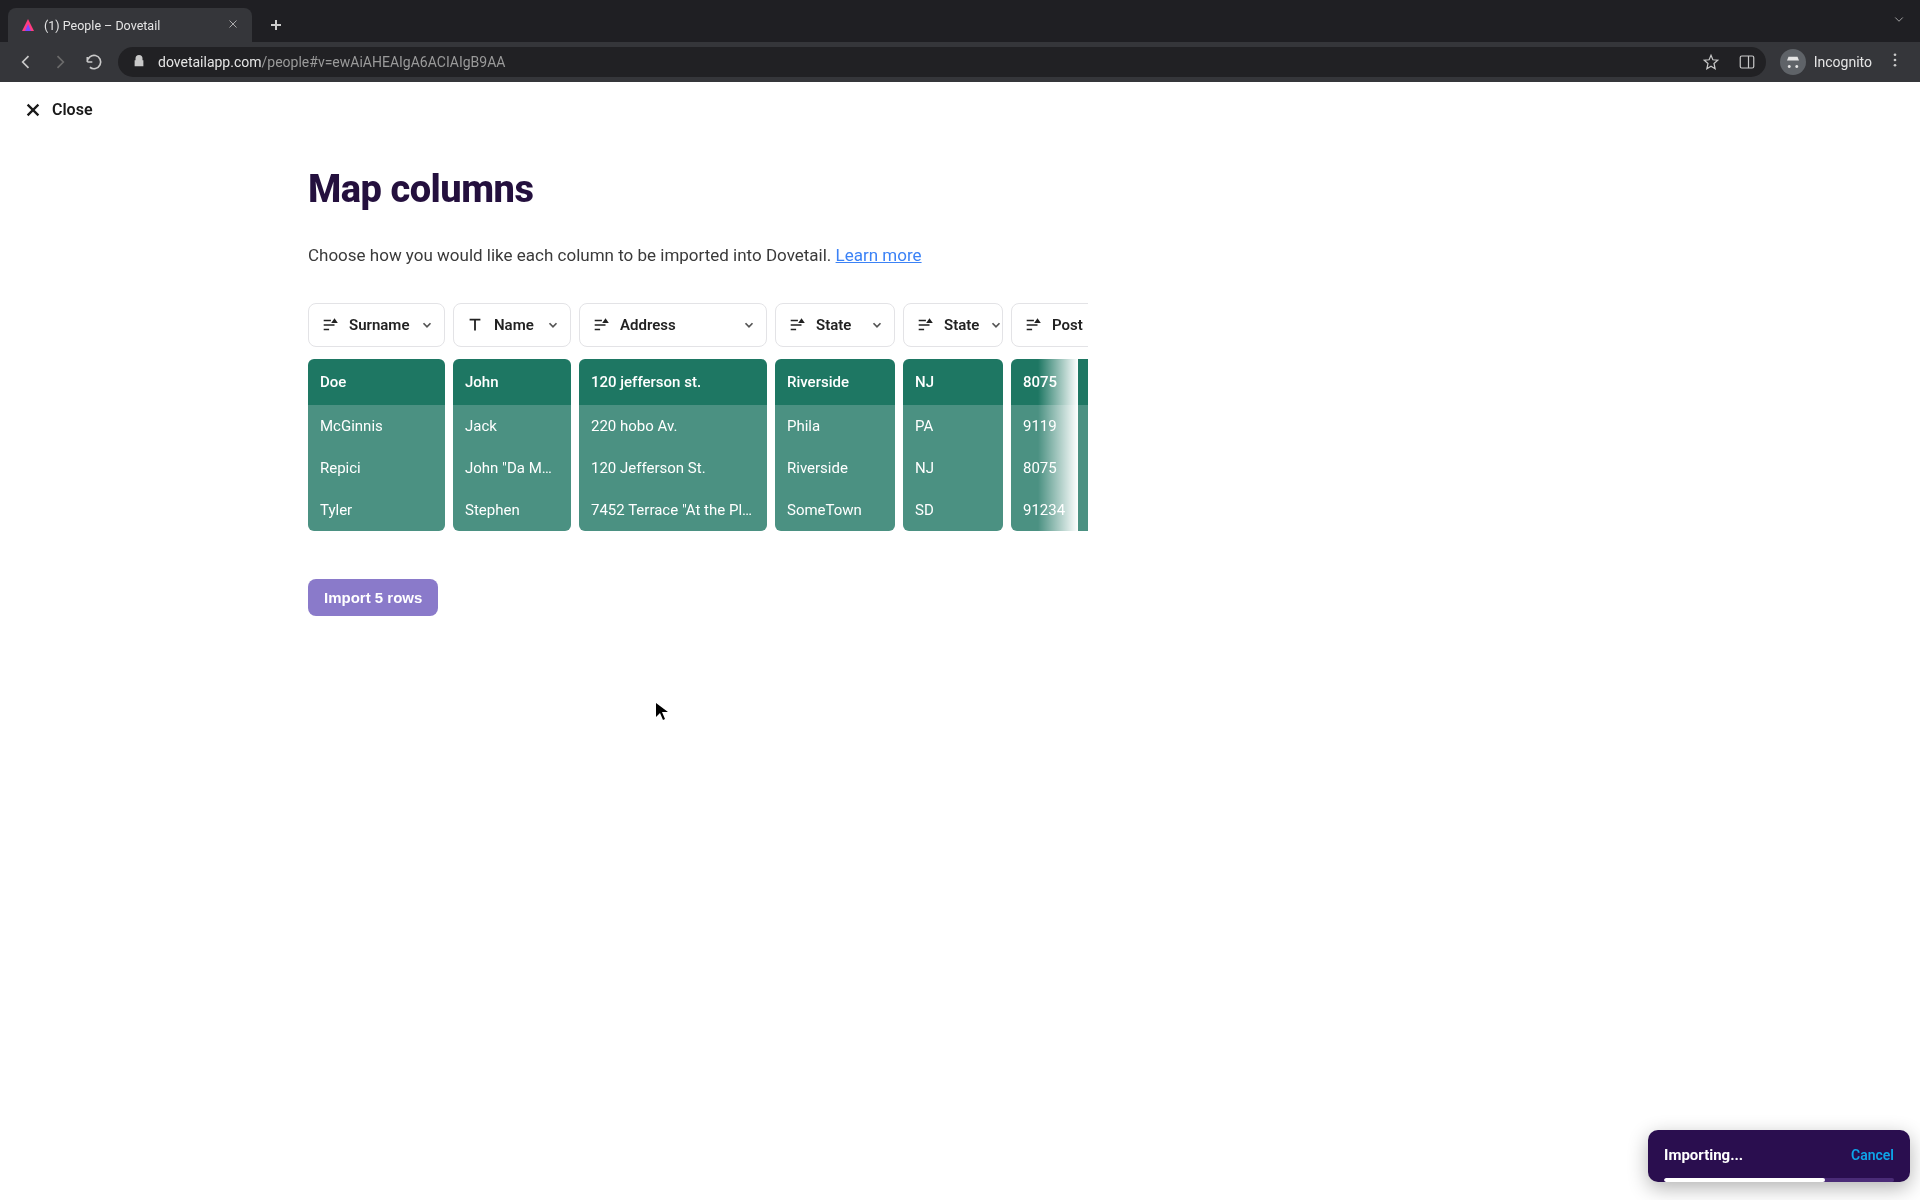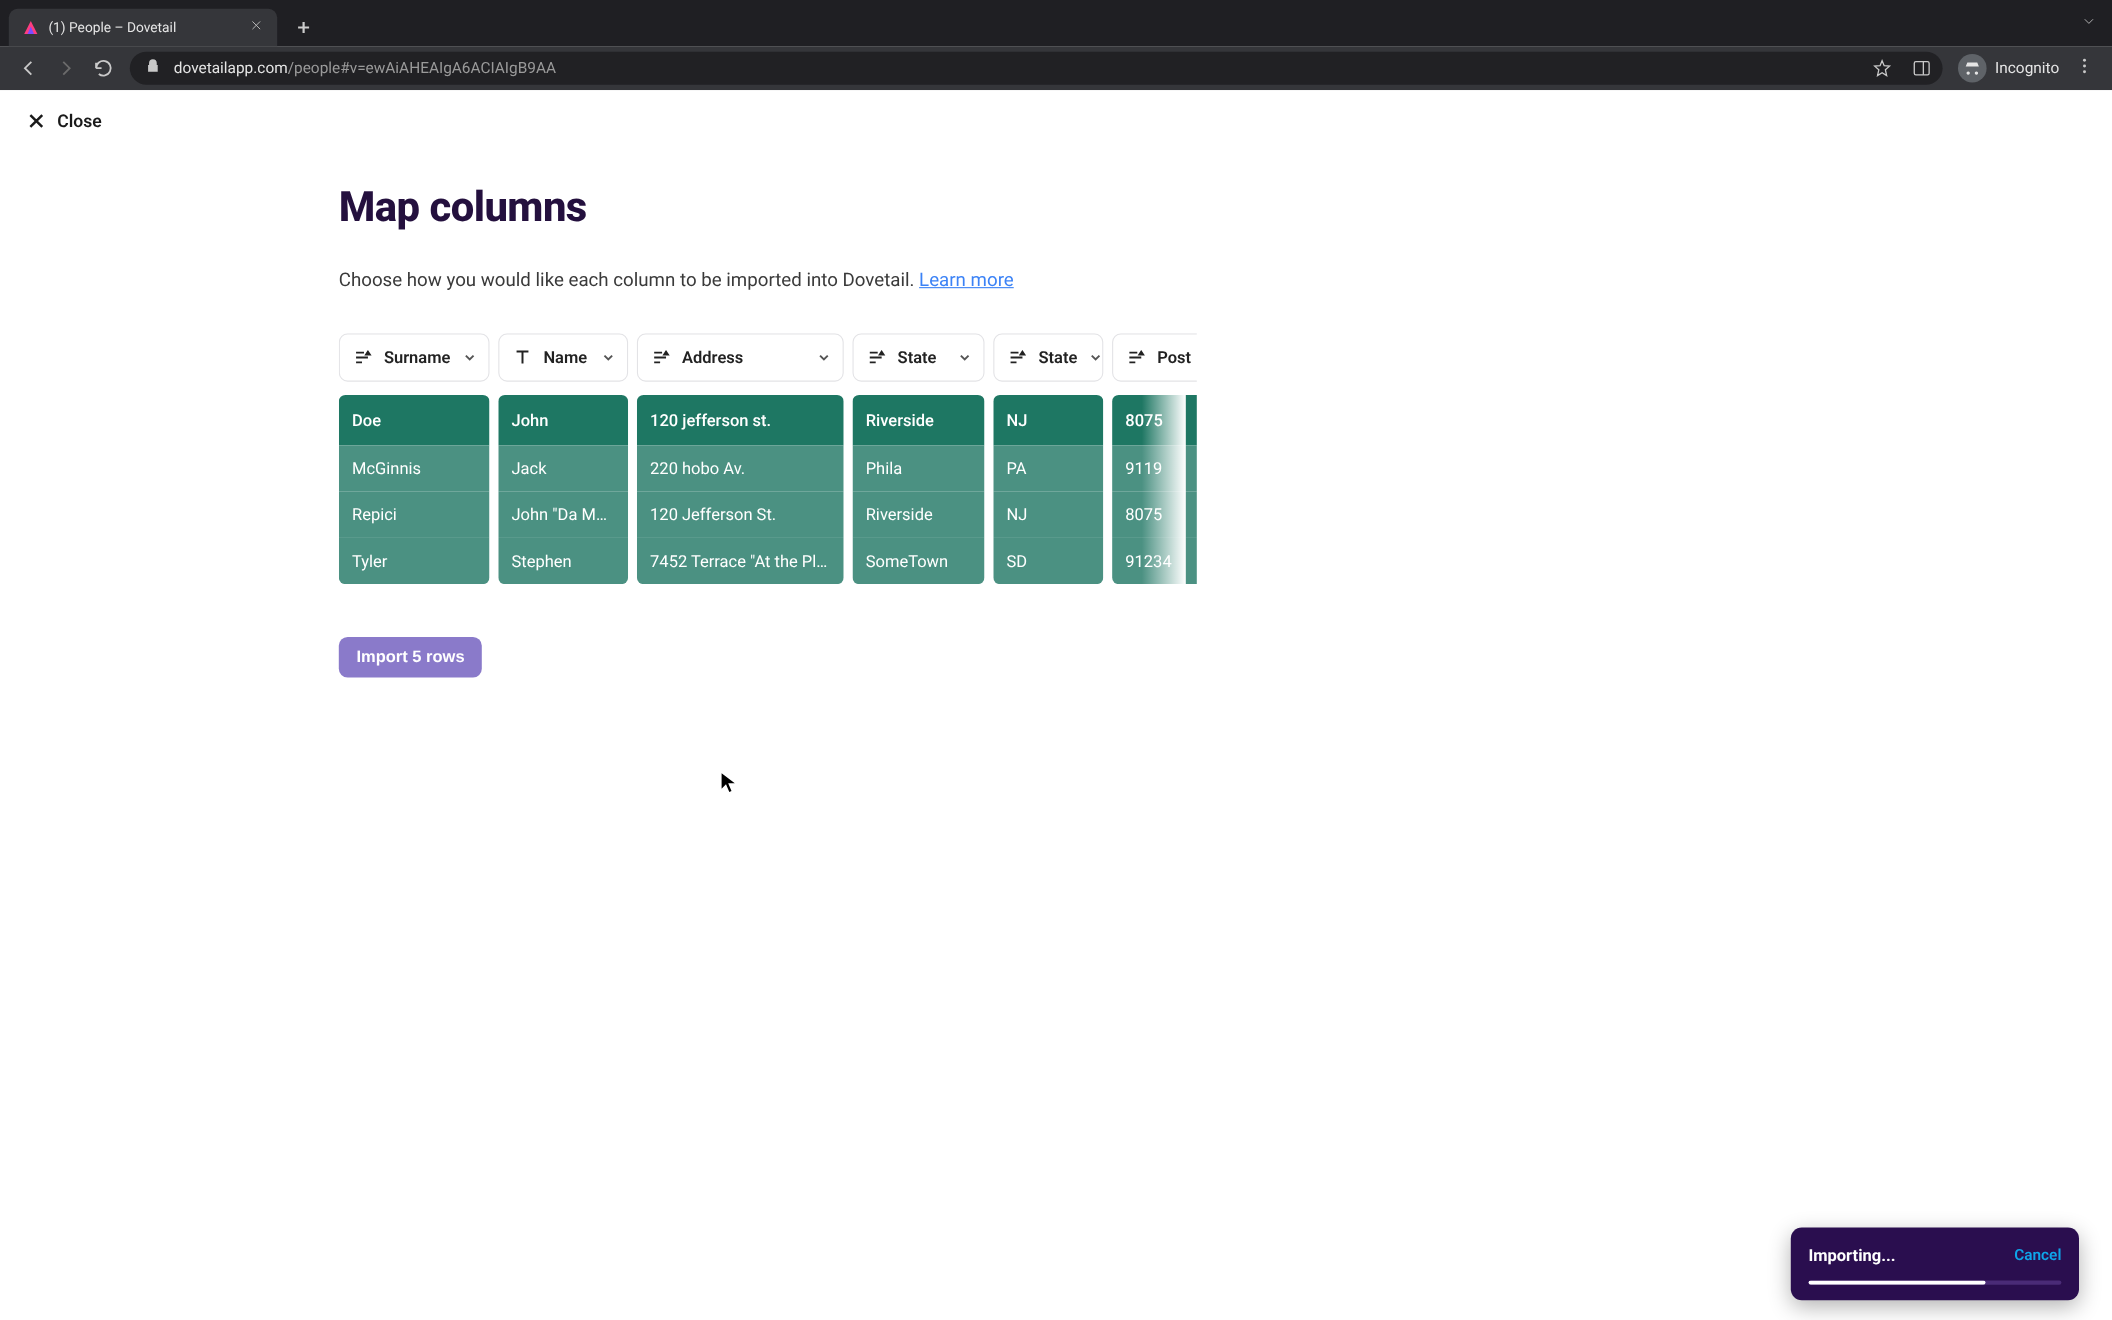--- a/index.html
+++ b/index.html
@@ -197,26 +197,26 @@
       color:#fff;
       font-size:15px;
       font-weight:600;
       border-radius:8px;
       border:none;
     }
 
     
     .toast {
       position:absolute;
-      right:30px;
+      right:10px;
       bottom:18px;
       width:262px;
       background:#2a0e4f;
       border-radius:10px;
-      padding:16px 16px 14px 16px;
+      padding:16px 16px 0 16px;
       color:#fff;
       box-shadow:0 6px 20px rgba(0,0,0,.3);
     }
     .toast-row { display:flex; justify-content:space-between; align-items:center;}
     .toast-title { font-size:15px; font-weight:700; }
     .toast-cancel { color:#0ea5e9; font-size:14px; font-weight:600; }
     .toast-prog { margin-top:14px; height:4px; width:100%; background:#4a2b77; border-radius:2px; overflow:hidden;}
     .toast-prog .fill { height:100%; background:#fff; border-radius:2px;}
 
     

